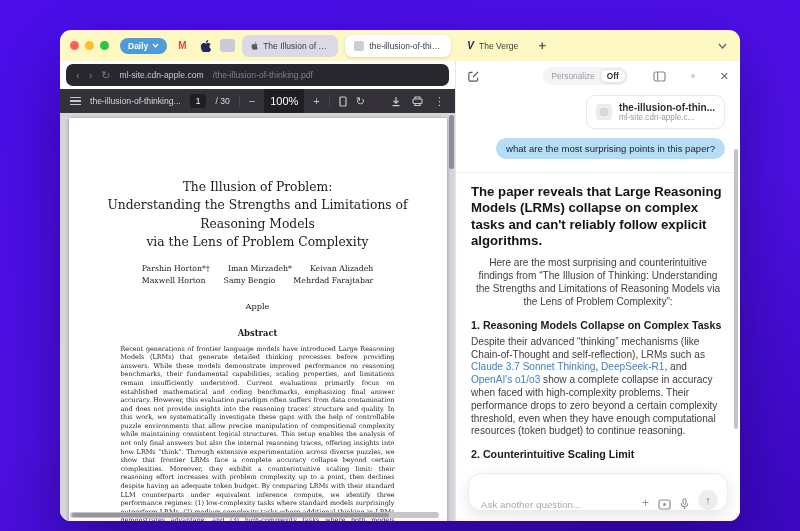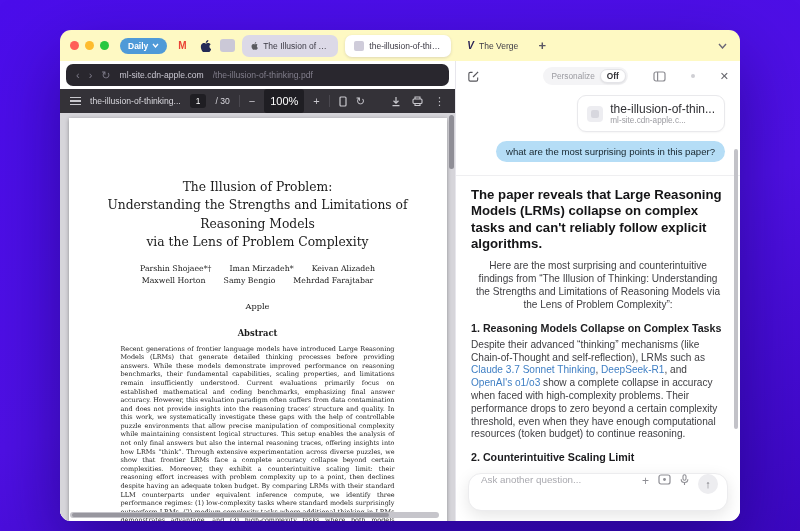--- a/index.html
+++ b/index.html
@@ -91,36 +91,36 @@
     overflow:hidden; padding:4px 15px 0; }
   .chat-thumb { position:absolute; right:2px; top:88px; height:280px; width:4px;
     background:#c2c2c8; border-radius:2px; }
 
   .attach { margin-left:auto; width:max-content; max-width:170px; display:flex; gap:7px;
     align-items:center; border:1px solid #e9e9ec; border-radius:9px; background:#fff;
     padding:6px 9px; box-shadow:0 1px 2px rgba(0,0,0,.04); }
   .attach-ic { width:16px; height:16px; border-radius:4px; background:#ededf1;
     display:flex; align-items:center; justify-content:center; flex:none; }
   .attach-ic i { display:block; width:8px; height:8px; border-radius:2px; background:#d7d7de; }
-  .attach-t { font-size:12px; color:#303034; white-space:nowrap; }
+  .attach-t { font-size:10px; color:#303034; white-space:nowrap;font-weight:bold; }
   .attach-s { font-size:8.2px; color:#9b9ba1; white-space:nowrap; }
 
   .bubble { margin:9px 0 0 auto; width:max-content; max-width:238px; background:#b5ddf6;
     color:#17262e; font-size:9.6px; padding:5px 10px; border-radius:13px; }
 
   .divider { margin:13px -15px 0; border-top:1px solid #efeff1; }
   .headline { margin-top:11px; font-size:13.2px; font-weight:700; color:#141416; line-height:1.24; }
   .intro { margin-top:8px; font-size:10.1px; color:#3e3e42; line-height:1.27;text-align:center; }
   .sec-h { margin-top:10px; font-size:10.7px; font-weight:700; color:#1b1b1e; }
   .sec-p { margin-top:5px; font-size:10.1px; color:#3e3e42; line-height:1.27; }
   .lnk { color:#3f7fc4; text-decoration-color:#a3c4e4; }
 
   .inputbar { position:absolute; left:12px; right:12px; bottom:10px; height:38px;
     background:#fff; border:1px solid #ececee; border-radius:13px;
-    box-shadow:0 5px 16px rgba(0,0,0,.10); display:flex; align-items:flex-start; padding:0 9px 0 12px; gap:9px; }
+    box-shadow:0 5px 16px rgba(0,0,0,.10); display:flex; align-items:flex-end; padding:0 9px 0 12px; gap:9px; }
   .inputbar input { flex:1; border:none; outline:none; font-size:9.8px; color:#444;
     font-family:"Liberation Sans", sans-serif; background:transparent; min-width:0; }
   .inputbar input::placeholder { color:#a9a9af; }
   .in-ic { color:#8e8e94; display:flex; align-items:center; font-size:12px; }
   .send { width:20px; height:20px; border-radius:50%; background:#ededf0; color:#77777d;
     display:flex; align-items:center; justify-content:center; font-size:11px; }
 </style>
 </head>
 <body>
 
@@ -216,21 +216,21 @@
 
       <div class="pdfbody">
         <div class="page">
           <div class="p-title">
             <div>The Illusion of Problem:</div>
             <div>Understanding the Strengths and Limitations of Reasoning Models</div>
             <div>via the Lens of Problem Complexity</div>
           </div>
           <div class="authors">
             <div>
-              <span>Parshin Shojaee*†</span><span>Iman Mirzadeh*</span><span>Keivan Alizadeh</span>
+              <span>Parshin Horton*†</span><span>Iman Mirzadeh*</span><span>Keivan Alizadeh</span>
             </div>
             <div>
               <span>Maxwell Horton</span><span>Samy Bengio</span><span>Mehrdad Farajtabar</span>
             </div>
           </div>
           <div class="affil">Apple</div>
           <div class="abs-h">Abstract</div>
           <p class="abs-p">Recent generations of frontier language models have introduced Large Reasoning Models (LRMs) that generate detailed thinking processes before providing answers. While these models demonstrate improved performance on reasoning benchmarks, their fundamental capabilities, scaling properties, and limitations remain insufficiently understood. Current evaluations primarily focus on established mathematical and coding benchmarks, emphasizing final answer accuracy. However, this evaluation paradigm often suffers from data contamination and does not provide insights into the reasoning traces’ structure and quality. In this work, we systematically investigate these gaps with the help of controllable puzzle environments that allow precise manipulation of compositional complexity while maintaining consistent logical structures. This setup enables the analysis of not only final answers but also the internal reasoning traces, offering insights into how LRMs “think”. Through extensive experimentation across diverse puzzles, we show that frontier LRMs face a complete accuracy collapse beyond certain complexities. Moreover, they exhibit a counterintuitive scaling limit: their reasoning effort increases with problem complexity up to a point, then declines despite having an adequate token budget. By comparing LRMs with their standard LLM counterparts under equivalent inference compute, we identify three performance regimes: (1) low-complexity tasks where standard models surprisingly outperform LRMs, (2) medium-complexity tasks where additional thinking in LRMs demonstrates advantage, and (3) high-complexity tasks where both models experience complete collapse. We found that LRMs have limitations in exact computation: they fail to use explicit algorithms and reason inconsistently across puzzles. We also investigate the reasoning traces in more depth, studying the patterns of explored solutions and analyzing the models’ computational behavior, shedding light on their strengths, limitations, and ultimately raising crucial questions about their true reasoning capabilities.</p>
         </div>
         <div class="vthumb"></div>

